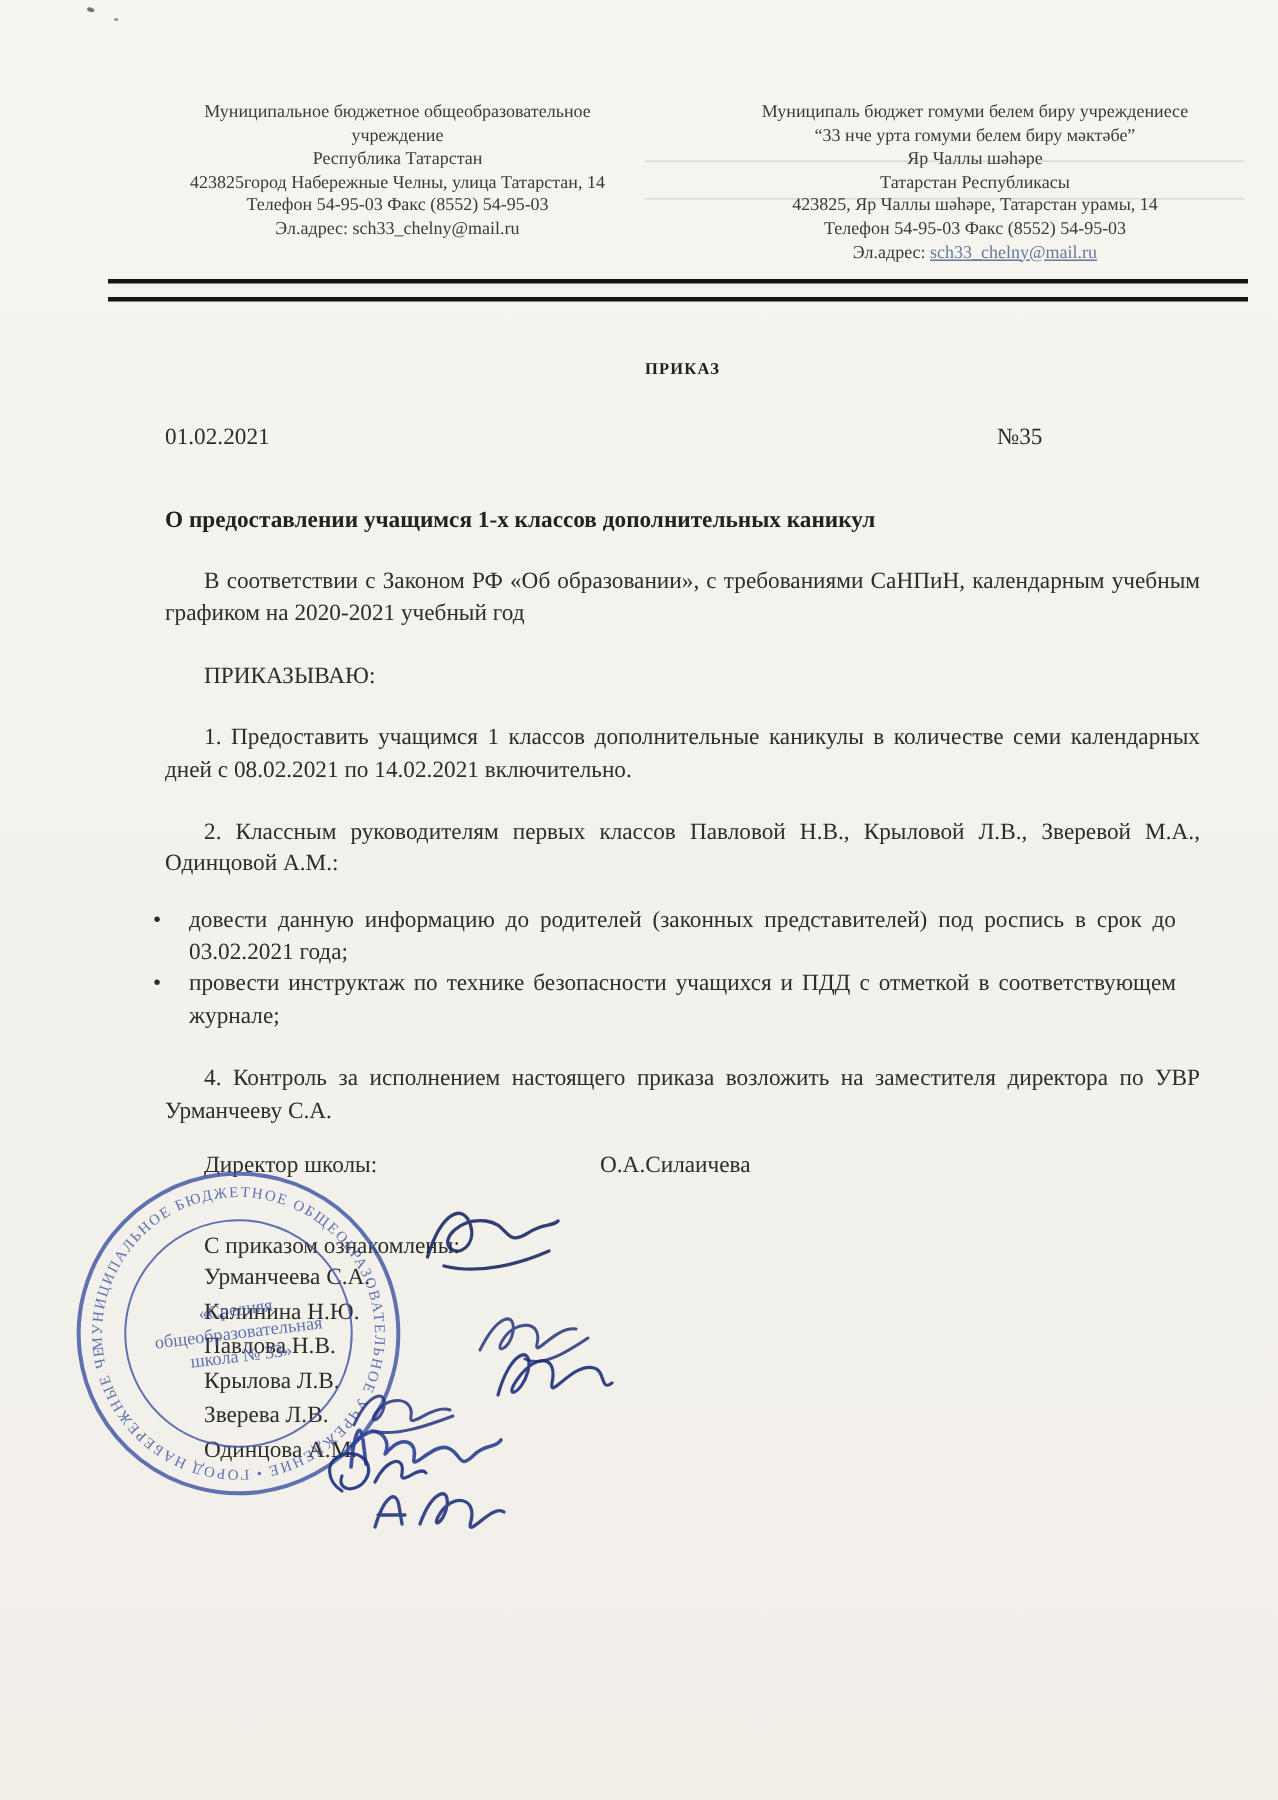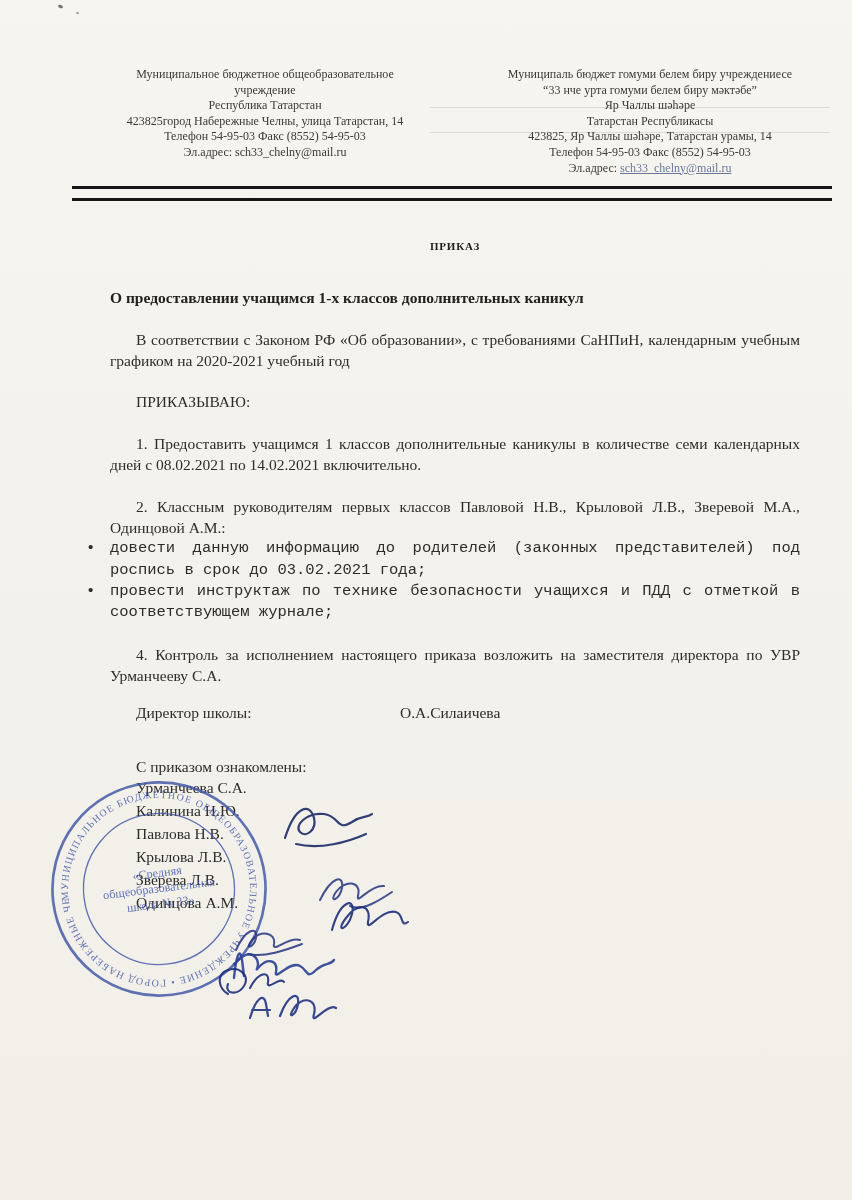--- a/index.html
+++ b/index.html
@@ -67,21 +67,21 @@
     text-align: left;
     font-size: 15.5px; font-weight: bold;
     color: #23211d;
   }
   .order p {
     margin: 20px 0 0 0;
     text-indent: 26px;
     text-align: justify;
   }
   .order p.preline { white-space: pre-line; text-align: left; }
-  .order ul { margin: 0; padding: 0; list-style: none; font-family: Liberation Mono, monospace; }
+  .order ul { margin: 16px; padding: 0; list-style: none; }
   .order li {
     position: relative;
     text-align: justify;
   }
   .order li::before {
     content: "\2022";
     position: absolute; left: -24px; top: 0;
     color: #2e2c28;
   }
 
@@ -138,20 +138,24 @@
       <div class="lh-line">Телефон 54-95-03  Факс (8552) 54-95-03</div>
       <div class="lh-line"><span>Эл.адрес: </span><span class="lh-email-link">sch33_chelny@mail.ru</span></div>
     </div>
   </header>
 
   <div class="double-rule"></div>
 
   <main class="order">
     <h1 class="order-title">ПРИКАЗ</h1>
 
+    <div class="date-row">
+      <span>01.02.2021</span>
+      <span>№35</span>
+    </div>
 
     <h2 class="order-subject">О предоставлении учащимся 1-х классов дополнительных каникул</h2>
 
     <p>В соответствии с Законом РФ «Об образовании», с требованиями СаНПиН, календарным учебным графиком  на 2020-2021 учебный год</p>
     <p>ПРИКАЗЫВАЮ:</p>
     <p>1. Предоставить учащимся 1 классов дополнительные каникулы в количестве семи календарных дней с 08.02.2021 по 14.02.2021 включительно.</p>
     <p>2. Классным руководителям первых классов Павловой Н.В., Крыловой Л.В., Зверевой М.А., Одинцовой А.М.:</p>
     <ul>
       <li>довести данную информацию до родителей (законных представителей) под роспись в срок до 03.02.2021 года;</li>
       <li>провести инструктаж по технике безопасности учащихся и ПДД с отметкой в соответствующем журнале;</li>

